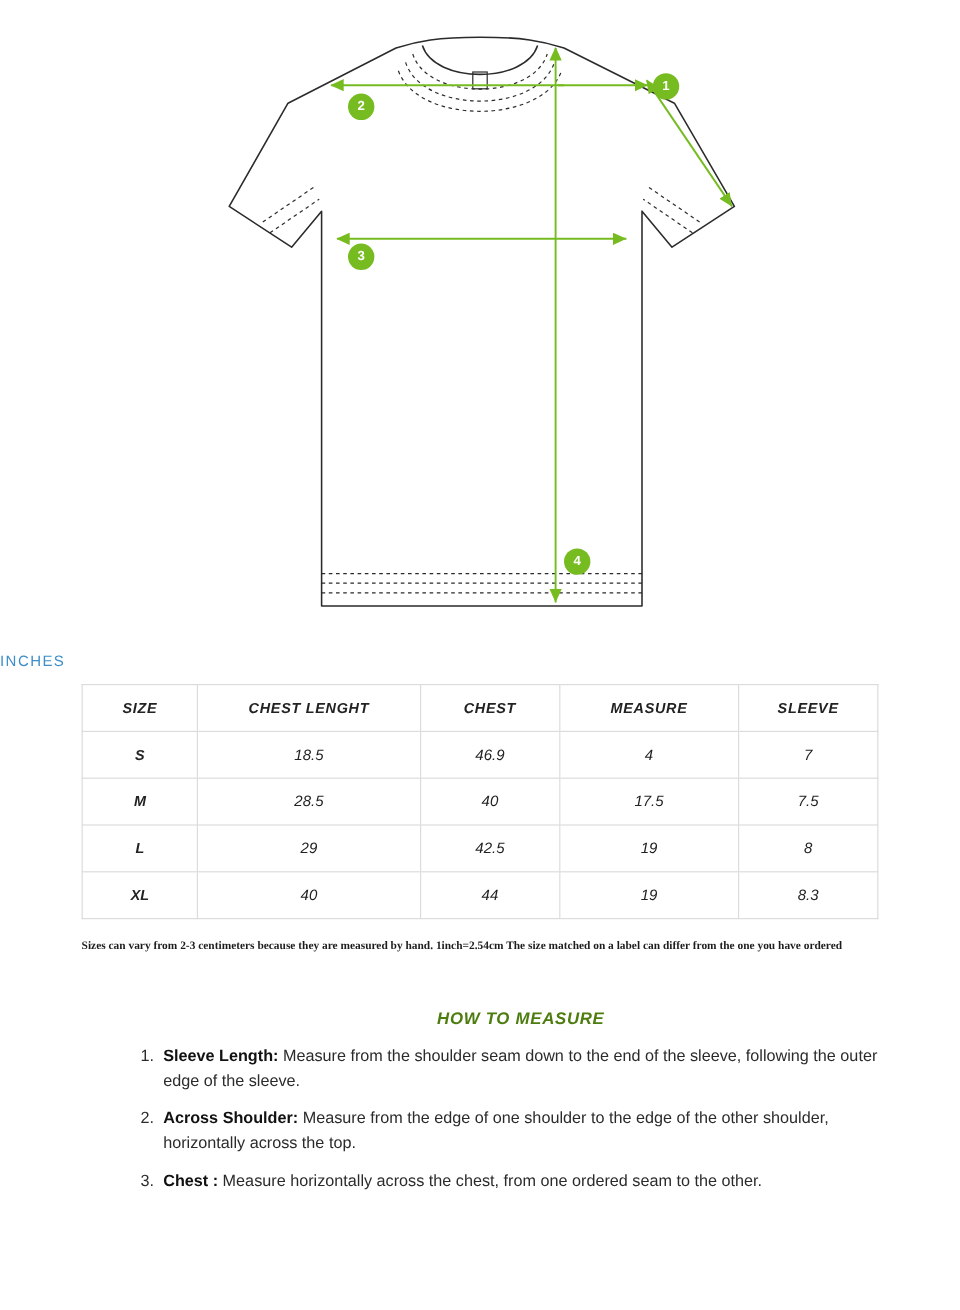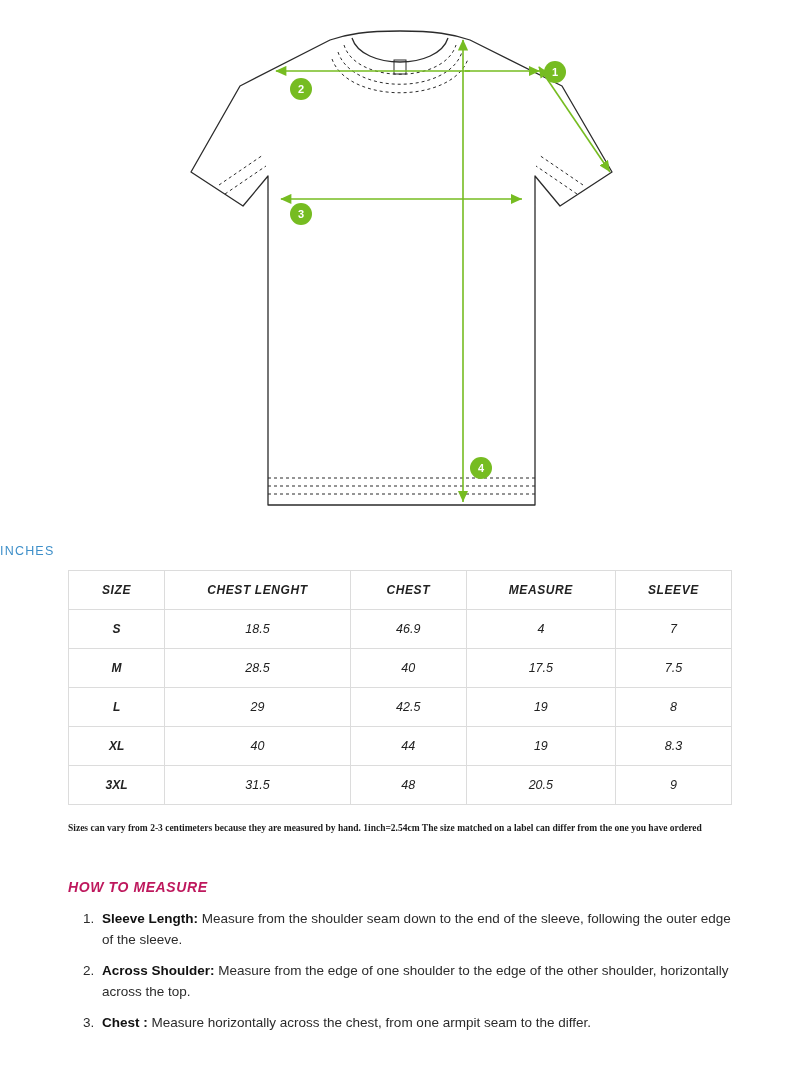--- a/index.html
+++ b/index.html
@@ -104,32 +104,34 @@
     font-family: "Liberation Serif", serif;
   }
 
   
   .howto-title {
     margin: 42px 0 0 68px;
     font-size: 14px;
     font-style: italic;
     font-weight: bold;
     letter-spacing: 0.6px;
-    color: #be185d;
+    color: #4d7c0f;
+    text-align: center;
   }
   ol.howto-list {
     margin: 14px 68px 0 68px;
     padding-left: 30px;
     font-size: 13.5px;
     line-height: 1.55;
     color: #2b2b2b;
   }
   ol.howto-list li {
     margin-bottom: 10px;
     padding-left: 4px;
+    margin-left: 34px;
   }
   ol.howto-list li b {
     font-weight: bold;
     color: #111111;
   }
 </style>
 </head>
 <body>
 
 <div class="diagram-wrap">
@@ -247,37 +249,30 @@
         <td>19</td>
         <td>8</td>
       </tr>
       <tr>
         <td class="size-col">XL</td>
         <td>40</td>
         <td>44</td>
         <td>19</td>
         <td>8.3</td>
       </tr>
-      <tr>
-        <td class="size-col">3XL</td>
-        <td>31.5</td>
-        <td>48</td>
-        <td>20.5</td>
-        <td>9</td>
-      </tr>
     </tbody>
   </table>
 </div>
 
 <div class="note">Sizes can vary from 2-3 centimeters because they are measured by hand. 1inch=2.54cm The size matched on a label can differ from the one you have ordered</div>
 
 <div class="howto-title">HOW TO MEASURE</div>
 <ol class="howto-list">
   <li>
     <b>Sleeve Length</b><b>:</b><span> Measure from the shoulder seam down to the end of the sleeve, following the outer edge of the sleeve.</span>
   </li>
   <li>
     <b>Across Shoulder</b><b>:</b><span> Measure from the edge of one shoulder to the edge of the other shoulder, horizontally across the top.</span>
   </li>
   <li>
-    <b>Chest</b><b> :</b><span> Measure horizontally across the chest, from one armpit seam to the differ.</span>
+    <b>Chest</b><b> :</b><span> Measure horizontally across the chest, from one ordered seam to the other.</span>
   </li>
 </ol>
 
 </body></html>

